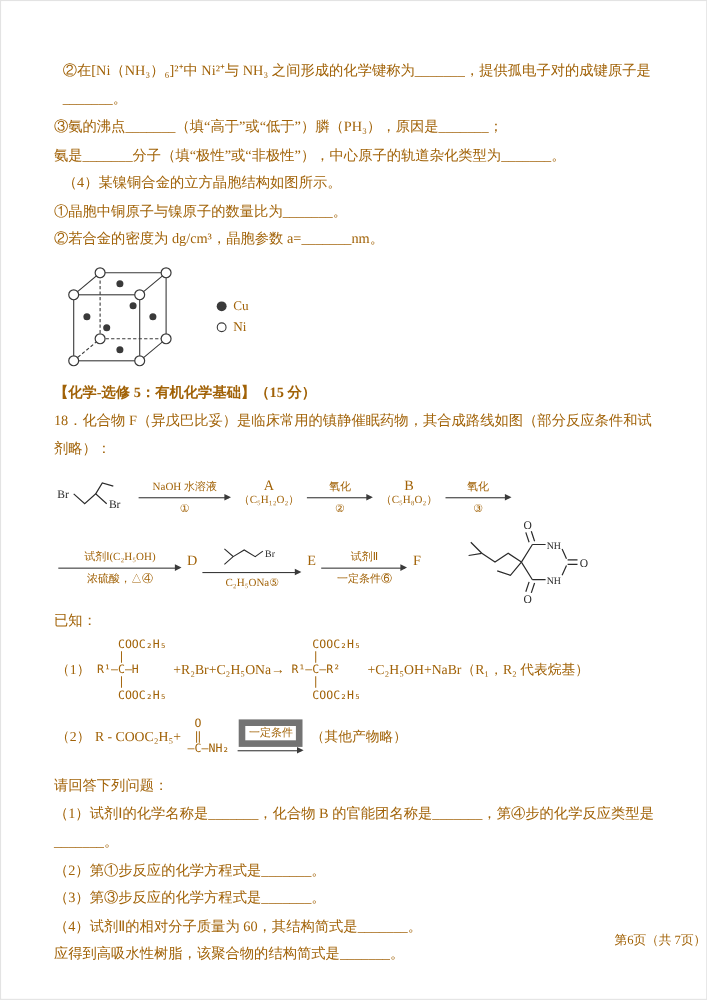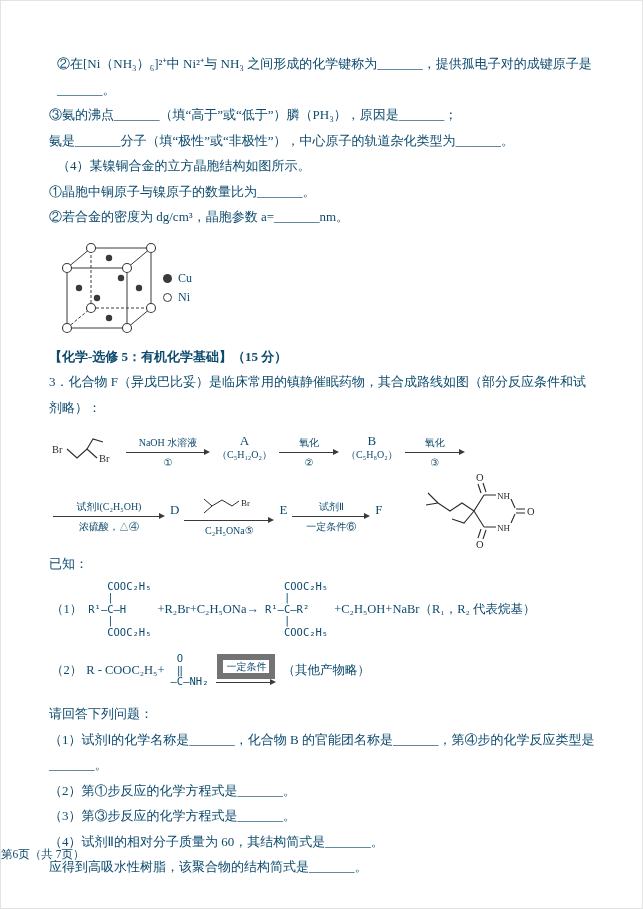--- a/index.html
+++ b/index.html
@@ -4,30 +4,30 @@
 <style>
   html,body { margin:0; padding:0; background:#f2f2f2; }
   .page {
     position:relative;
     width:643px; height:909px;
     margin:0 auto;
     background:#fff;
     border:1px solid #e3e3e3;
     box-sizing:border-box;
     font-family:"Liberation Serif", serif;
-    color:#0c4a6e;
+    color:#a16207;
     overflow:hidden;
   }
   .content { padding:50px 44px 0 48px; }
   p.line { margin:0; font-size:13px; line-height:25.5px; white-space:normal; }
   .indent1 { padding-left:8px; }
   .bold { font-weight:bold; }
 
   
-  .figure-crystal { display:flex; align-items:center; margin:8px 0 6px 4px; height:100px;text-align:right; }
+  .figure-crystal { display:flex; align-items:center; gap:34px; margin:8px 0 6px 4px; height:100px;text-align:right; }
   .legend { display:flex; flex-direction:column; gap:4px; font-size:12px; }
   .legend-item { display:flex; align-items:center; gap:6px; }
   .dot { display:inline-block; width:9px; height:9px; border-radius:50%; box-sizing:border-box; }
   .dot.filled { background:#3a3a3a; }
   .dot.open { background:#fff; border:1.3px solid #3a3a3a; }
 
   
   .route { margin:4px 0 2px 2px; }
   .route-row { display:flex; align-items:center; gap:3px; }
   .route-row + .route-row { margin-top:2px; }
@@ -45,21 +45,21 @@
   .cformula { font-size:10px; line-height:12px; }
   .boxed { border:6px solid #737373; padding:0 3px; line-height:12px; }
 
   svg text { font-family:"Liberation Serif", serif; font-size:10.5px; fill:#2b2b2b; }
   svg .small { font-size:9px; }
 
   
   .known-row { display:flex; align-items:center; gap:4px; font-size:12.5px; margin:4px 0 2px 2px; flex-wrap:nowrap; }
   pre.struct { font-family:"DejaVu Sans Mono", monospace; font-size:10.5px; line-height:11.5px; margin:0 2px; }
 
-  .footer { position:absolute; left:0; right:13px; bottom:46px; text-align:left; font-size:11.5px; }
+  .footer { position:absolute; left:0; right:0; bottom:46px; text-align:right; font-size:11.5px; }
 </style>
 </head>
 <body>
 
 <div class="page">
   <div class="content">
 
     <p class="line indent1">②在[Ni（NH₃）₆]²⁺中 Ni²⁺与 NH₃ 之间形成的化学键称为_______，提供孤电子对的成键原子是_______。</p>
     <p class="line">③氨的沸点_______（填“高于”或“低于”）膦（PH₃），原因是_______；</p>
     <p class="line">氨是_______分子（填“极性”或“非极性”），中心原子的轨道杂化类型为_______。</p>
@@ -99,21 +99,21 @@
           <span>Cu</span>
         </div>
         <div class="legend-item">
           <span class="dot open"></span>
           <span>Ni</span>
         </div>
       </div>
     </div>
 
     <p class="line bold">【化学-选修 5：有机化学基础】（15 分）</p>
-    <p class="line">3．化合物 F（异戊巴比妥）是临床常用的镇静催眠药物，其合成路线如图（部分反应条件和试剂略）：</p>
+    <p class="line">18．化合物 F（异戊巴比妥）是临床常用的镇静催眠药物，其合成路线如图（部分反应条件和试剂略）：</p>
 
     <div class="route">
       <div class="route-row">
         <svg width="70" height="38" viewBox="0 0 70 38">
           <g stroke="#2b2b2b" fill="none" stroke-width="1.1">
             <polyline points="16,21 26,30 36,21 46,30"></polyline>
             <polyline points="36,21 42,11 52,14"></polyline>
           </g>
           <text x="1" y="25">Br</text>
           <text x="48" y="34">Br</text>

